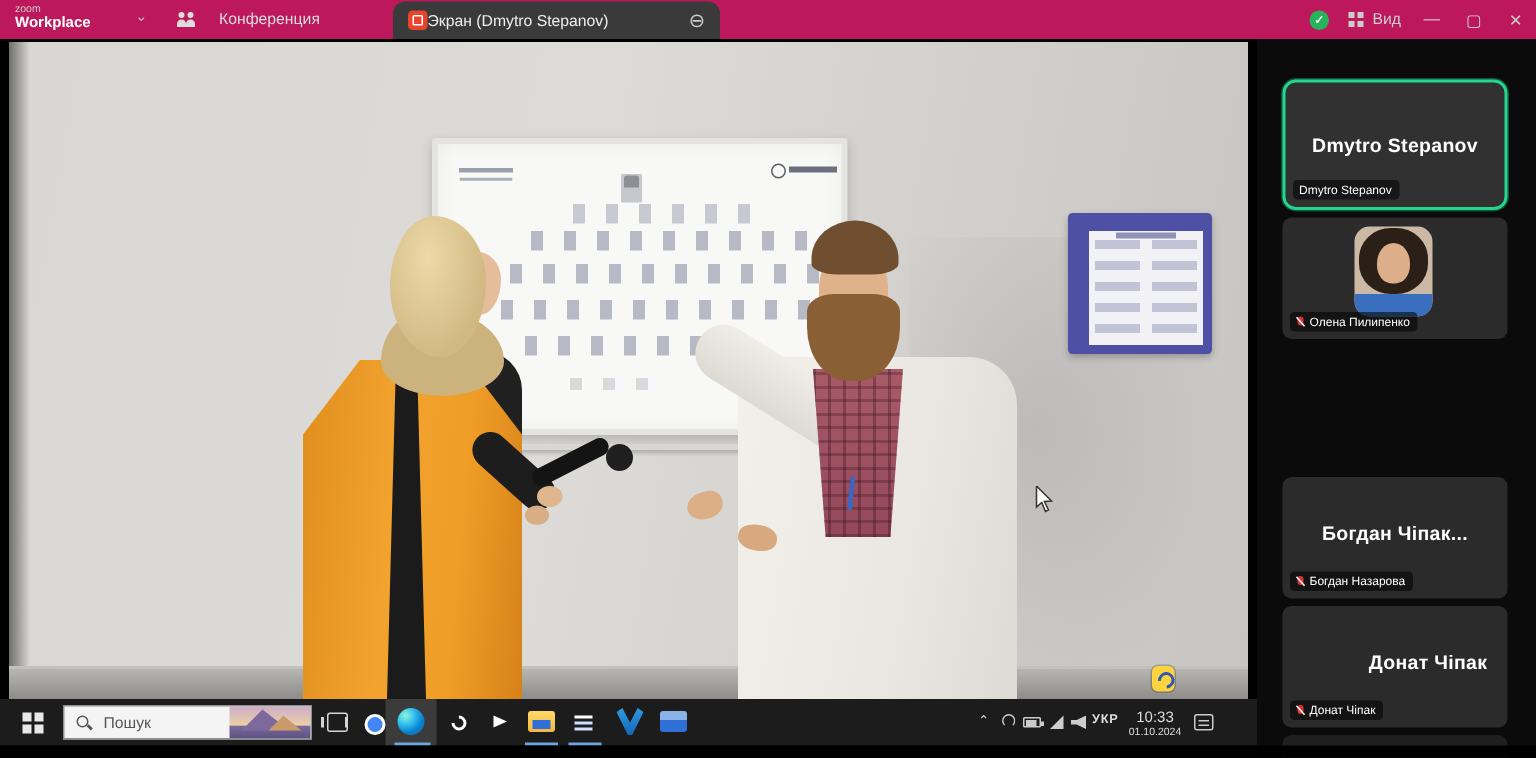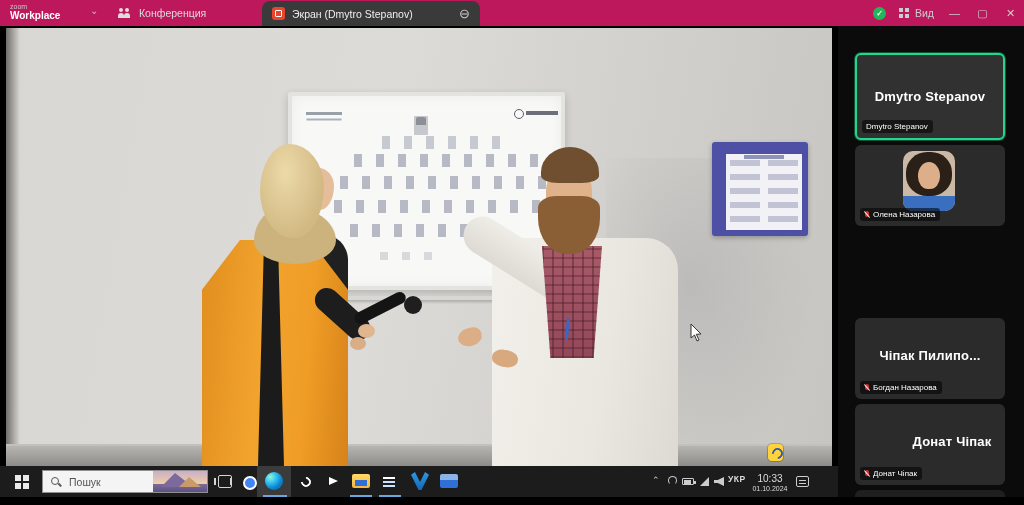--- a/index.html
+++ b/index.html
@@ -5,25 +5,25 @@
   * { box-sizing: border-box; margin: 0; padding: 0; }
   html,body { width:1024px; height:505px; background:#000; overflow:hidden;
     font-family:"Liberation Sans", sans-serif; }
 
   
   .topbar { position:absolute; left:0; top:0; width:1024px; height:26px; background:#be185d; z-index:40; }
   .brand { position:absolute; left:10px; top:3px; line-height:1; }
   .brand .z { display:block; font-size:7px; color:#c9c9c9; }
   .brand .w { display:block; font-size:10px; font-weight:bold; color:#fff; margin-top:1px; }
   .chev { position:absolute; left:90px; top:5px; color:#bbb; font-size:10px; }
-  .meeting-tab { position:absolute; left:118px; top:0; height:26px; display:flex; align-items:center; gap:8px; color:#ddd; font-size:10.5px; }
+  .meeting-tab { position:absolute; left:118px; top:0; height:26px; display:flex; align-items:center; gap:15px; color:#ddd; font-size:10.5px; }
   .ppl { position:relative; width:13px; height:11px; display:inline-block; }
   .ppl::before { content:""; position:absolute; left:1px; top:0; width:4px; height:4px; border-radius:50%; background:#ddd; box-shadow:6px 0 #ddd; }
   .ppl::after { content:""; position:absolute; left:0; top:5px; width:6px; height:5px; border-radius:3px 3px 0 0; background:#ddd; box-shadow:6px 0 #ddd; }
-  .screen-tab { position:absolute; left:262px; top:1px; width:218px; height:25px; background:#3a3a3a; border-radius:8px 8px 0 0; display:flex; align-items:center; padding:0 10px; gap:7px; }
+  .screen-tab { position:absolute; left:262px; top:1px; width:218px; height:25px; background:#3a3a3a; border-radius:8px 8px 0 0; display:flex; align-items:center; padding:0 10px; gap:0; }
   .share-badge { width:13px; height:13px; border-radius:3px; background:#e8442e; position:relative; flex:none; }
   .share-badge::before { content:""; position:absolute; inset:3px; border:1.5px solid #fff; border-radius:1px; }
   .screen-tab .lbl { color:#eee; font-size:10.5px; white-space:nowrap; overflow:hidden; flex:1; }
   .minus { color:#ccc; font-size:13px; line-height:1; }
   .topbar-right { position:absolute; right:6px; top:0; height:26px; display:flex; align-items:center; gap:13px; }
   .shield { width:13px; height:13px; border-radius:50%; background:#27b35a; color:#fff; font-size:8px; font-weight:bold; display:flex; align-items:center; justify-content:center; }
   .view { display:flex; align-items:center; gap:5px; color:#ccc; font-size:10.5px; }
   .grid-ic { position:relative; width:11px; height:11px; display:inline-block; }
   .grid-ic::before { content:""; position:absolute; left:0; top:0; width:4px; height:4px; background:#ccc; box-shadow:6px 0 #ccc, 0 6px #ccc, 6px 6px #ccc; }
   .winctl { color:#ccc; font-size:11px; width:15px; text-align:center; }
@@ -171,21 +171,21 @@
   
   .panel { position:absolute; left:838px; top:26px; width:186px; height:479px; background:#0b0b0b; overflow:hidden; z-index:30; }
   .tile { position:absolute; left:17px; width:150px; background:#2b2b2b; border-radius:6px; overflow:hidden; }
   .tile.active { border:2px solid #23d68c; background:#313131; box-shadow:0 0 0 1px rgba(35,214,140,.35); }
   .tile .big { color:#fff; font-weight:bold; font-size:13px; text-align:center; letter-spacing:.2px; }
   .tag { position:absolute; left:5px; bottom:5px; background:rgba(0,0,0,.55); border-radius:3px; padding:2px 5px 2px 4px;
     color:#fff; font-size:8px; display:flex; align-items:center; gap:4px; max-width:136px; white-space:nowrap; }
   .mic-off { position:relative; width:5px; height:8px; flex:none; }
   .mic-off::before { content:""; position:absolute; left:0.5px; top:0; width:4px; height:6px; background:#e03131; border-radius:2px; }
   .mic-off::after { content:""; position:absolute; left:-1px; top:3px; width:8px; height:1px; background:#fff; transform:rotate(48deg); }
-  .t1 { top:27px;  height:87px; }
+  .t1 { top:27px;  height:87px;border-radius:9px; }
   .t2 { top:119px; height:81px; }
   .t3 { top:205px; height:82px; }
   .t4 { top:292px; height:81px; }
   .t5 { top:378px; height:81px;padding-left:44px; }
   .t6 { top:464px; height:40px; background:#1f1f1f; }
   .t1 .big { margin-top:34px; }
   .t4 .big { margin-top:30px; }
   .t5 .big { margin-top:30px; }
   .avatar { position:absolute; left:48px; top:6px; width:52px; height:60px; border-radius:10px; overflow:hidden; background:#cbb9a6; }
   .avatar .hair { position:absolute; left:3px; top:1px; width:46px; height:44px; background:#2a2017; border-radius:46%; }
@@ -328,25 +328,25 @@
       </div>
     </div>
     <div class="tile t2">
       <div class="avatar">
         <span class="hair"></span>
         <span class="face"></span>
         <span class="torso"></span>
       </div>
       <div class="tag">
         <span class="mic-off"></span>
-        <span>Олена Назарова</span>
+        <span>Олена Пилипенко</span>
       </div>
     </div>
     <div class="tile t4">
-      <div class="big">Чіпак Пилипо...</div>
+      <div class="big">Богдан Чіпак...</div>
       <div class="tag">
         <span class="mic-off"></span>
         <span>Богдан Назарова</span>
       </div>
     </div>
     <div class="tile t5">
       <div class="big">Донат Чіпак</div>
       <div class="tag">
         <span class="mic-off"></span>
         <span>Донат Чіпак</span>

